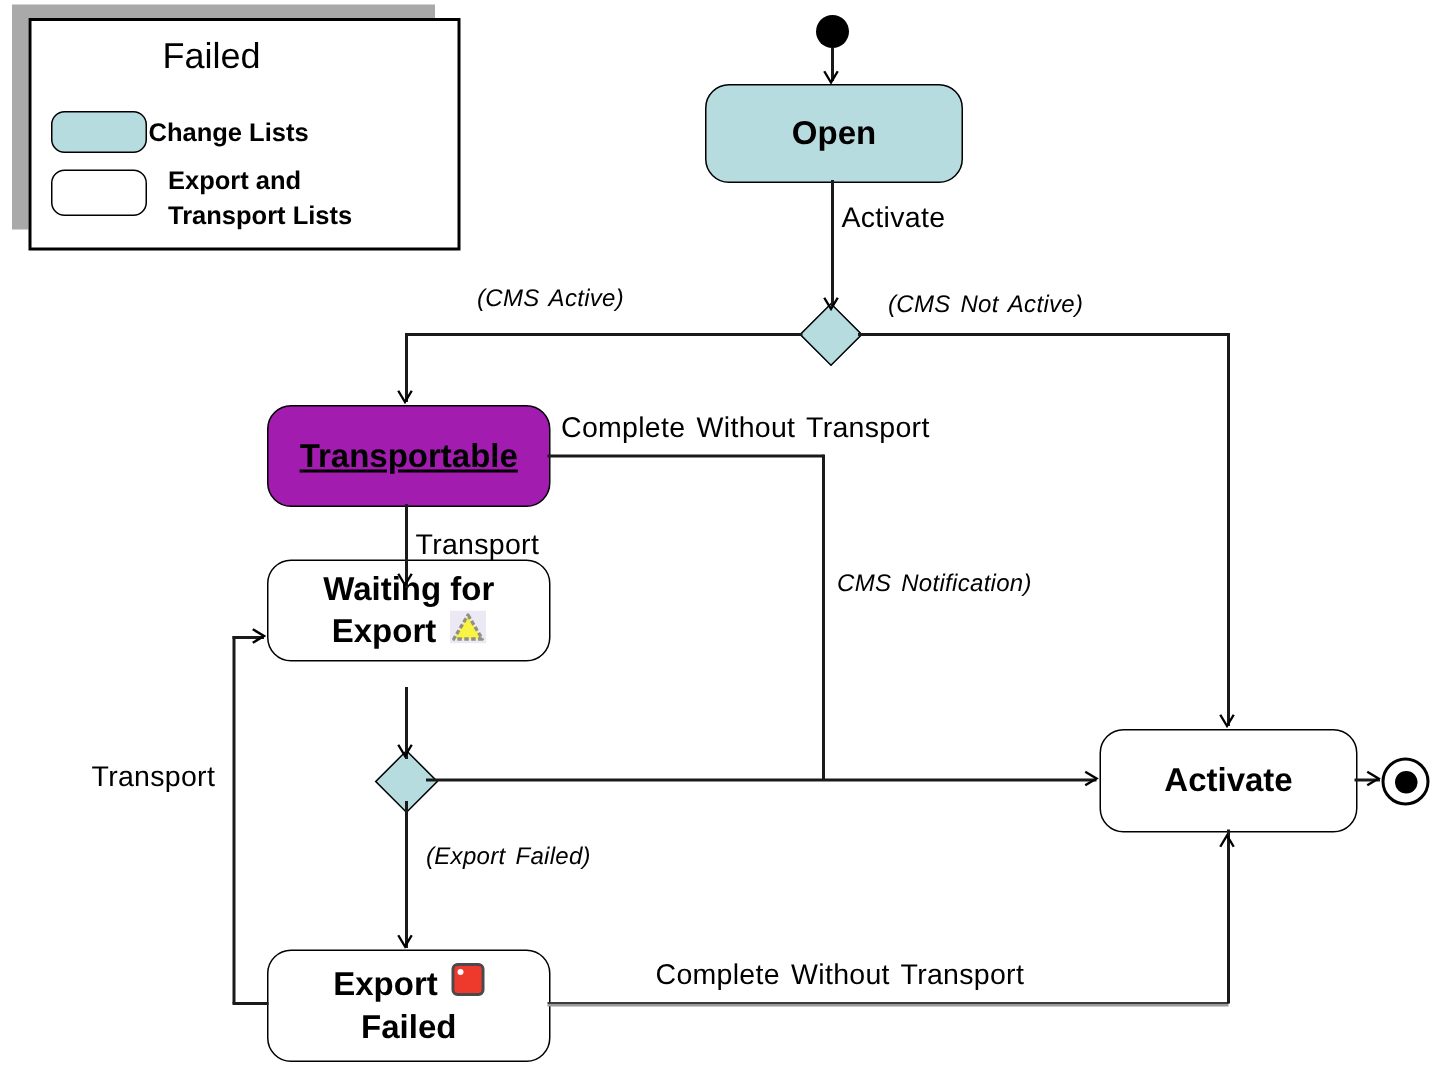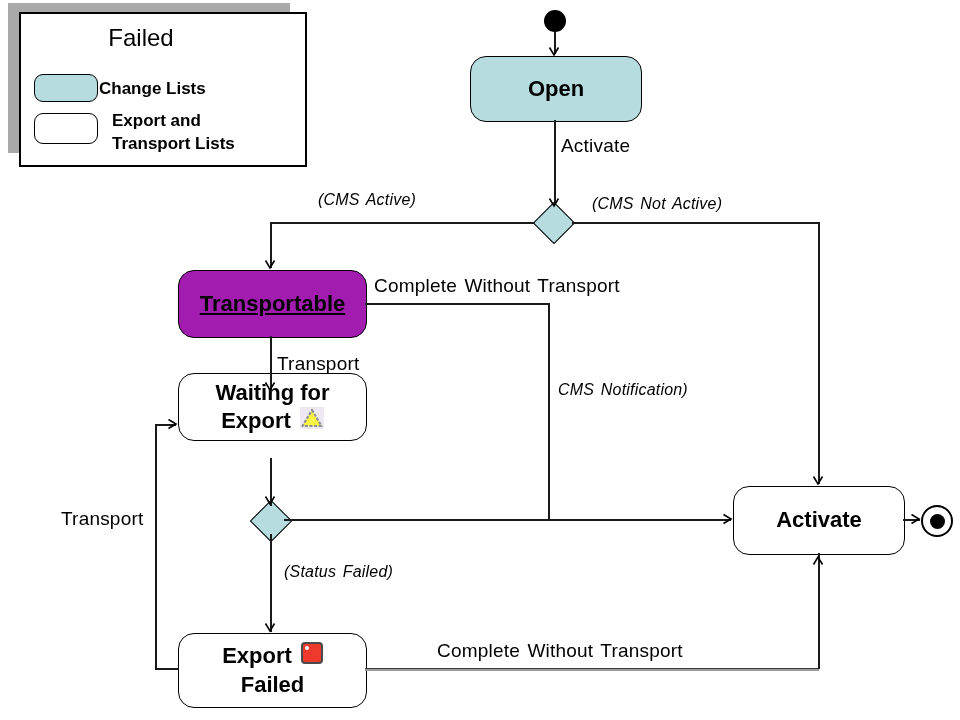--- a/index.html
+++ b/index.html
@@ -153,20 +153,20 @@
     </svg>
   <svg class="arr arrhead" style="left:811px; top:554px;" width="14" height="14">
       <path d="M2.5 10.5 L7 3 L11.5 10.5"></path>
     </svg>
 
   <div class="lbl" style="left:561px; top:135px;">Activate</div>
   <div class="lbl guard" style="left:318px; top:191px;">(CMS Active)</div>
   <div class="lbl guard" style="left:592px; top:195px;">(CMS Not Active)</div>
   <div class="lbl" style="left:374px; top:275px;">Complete Without Transport</div>
   <div class="lbl" style="left:277px; top:353px;">Transport</div>
-  <div class="lbl guard" style="left:284px; top:563px;">(Status Failed)</div>
+  <div class="lbl guard" style="left:284px; top:563px;">(Export Failed)</div>
   <div class="lbl guard two-line" style="left:558px; top:349px;">
     <div>CMS Notification)</div>
   </div>
   <div class="lbl" style="left:61px; top:508px;">Transport</div>
   <div class="lbl" style="left:437px; top:640px;">Complete Without Transport</div>
 
 </div>
 
 </body></html>

